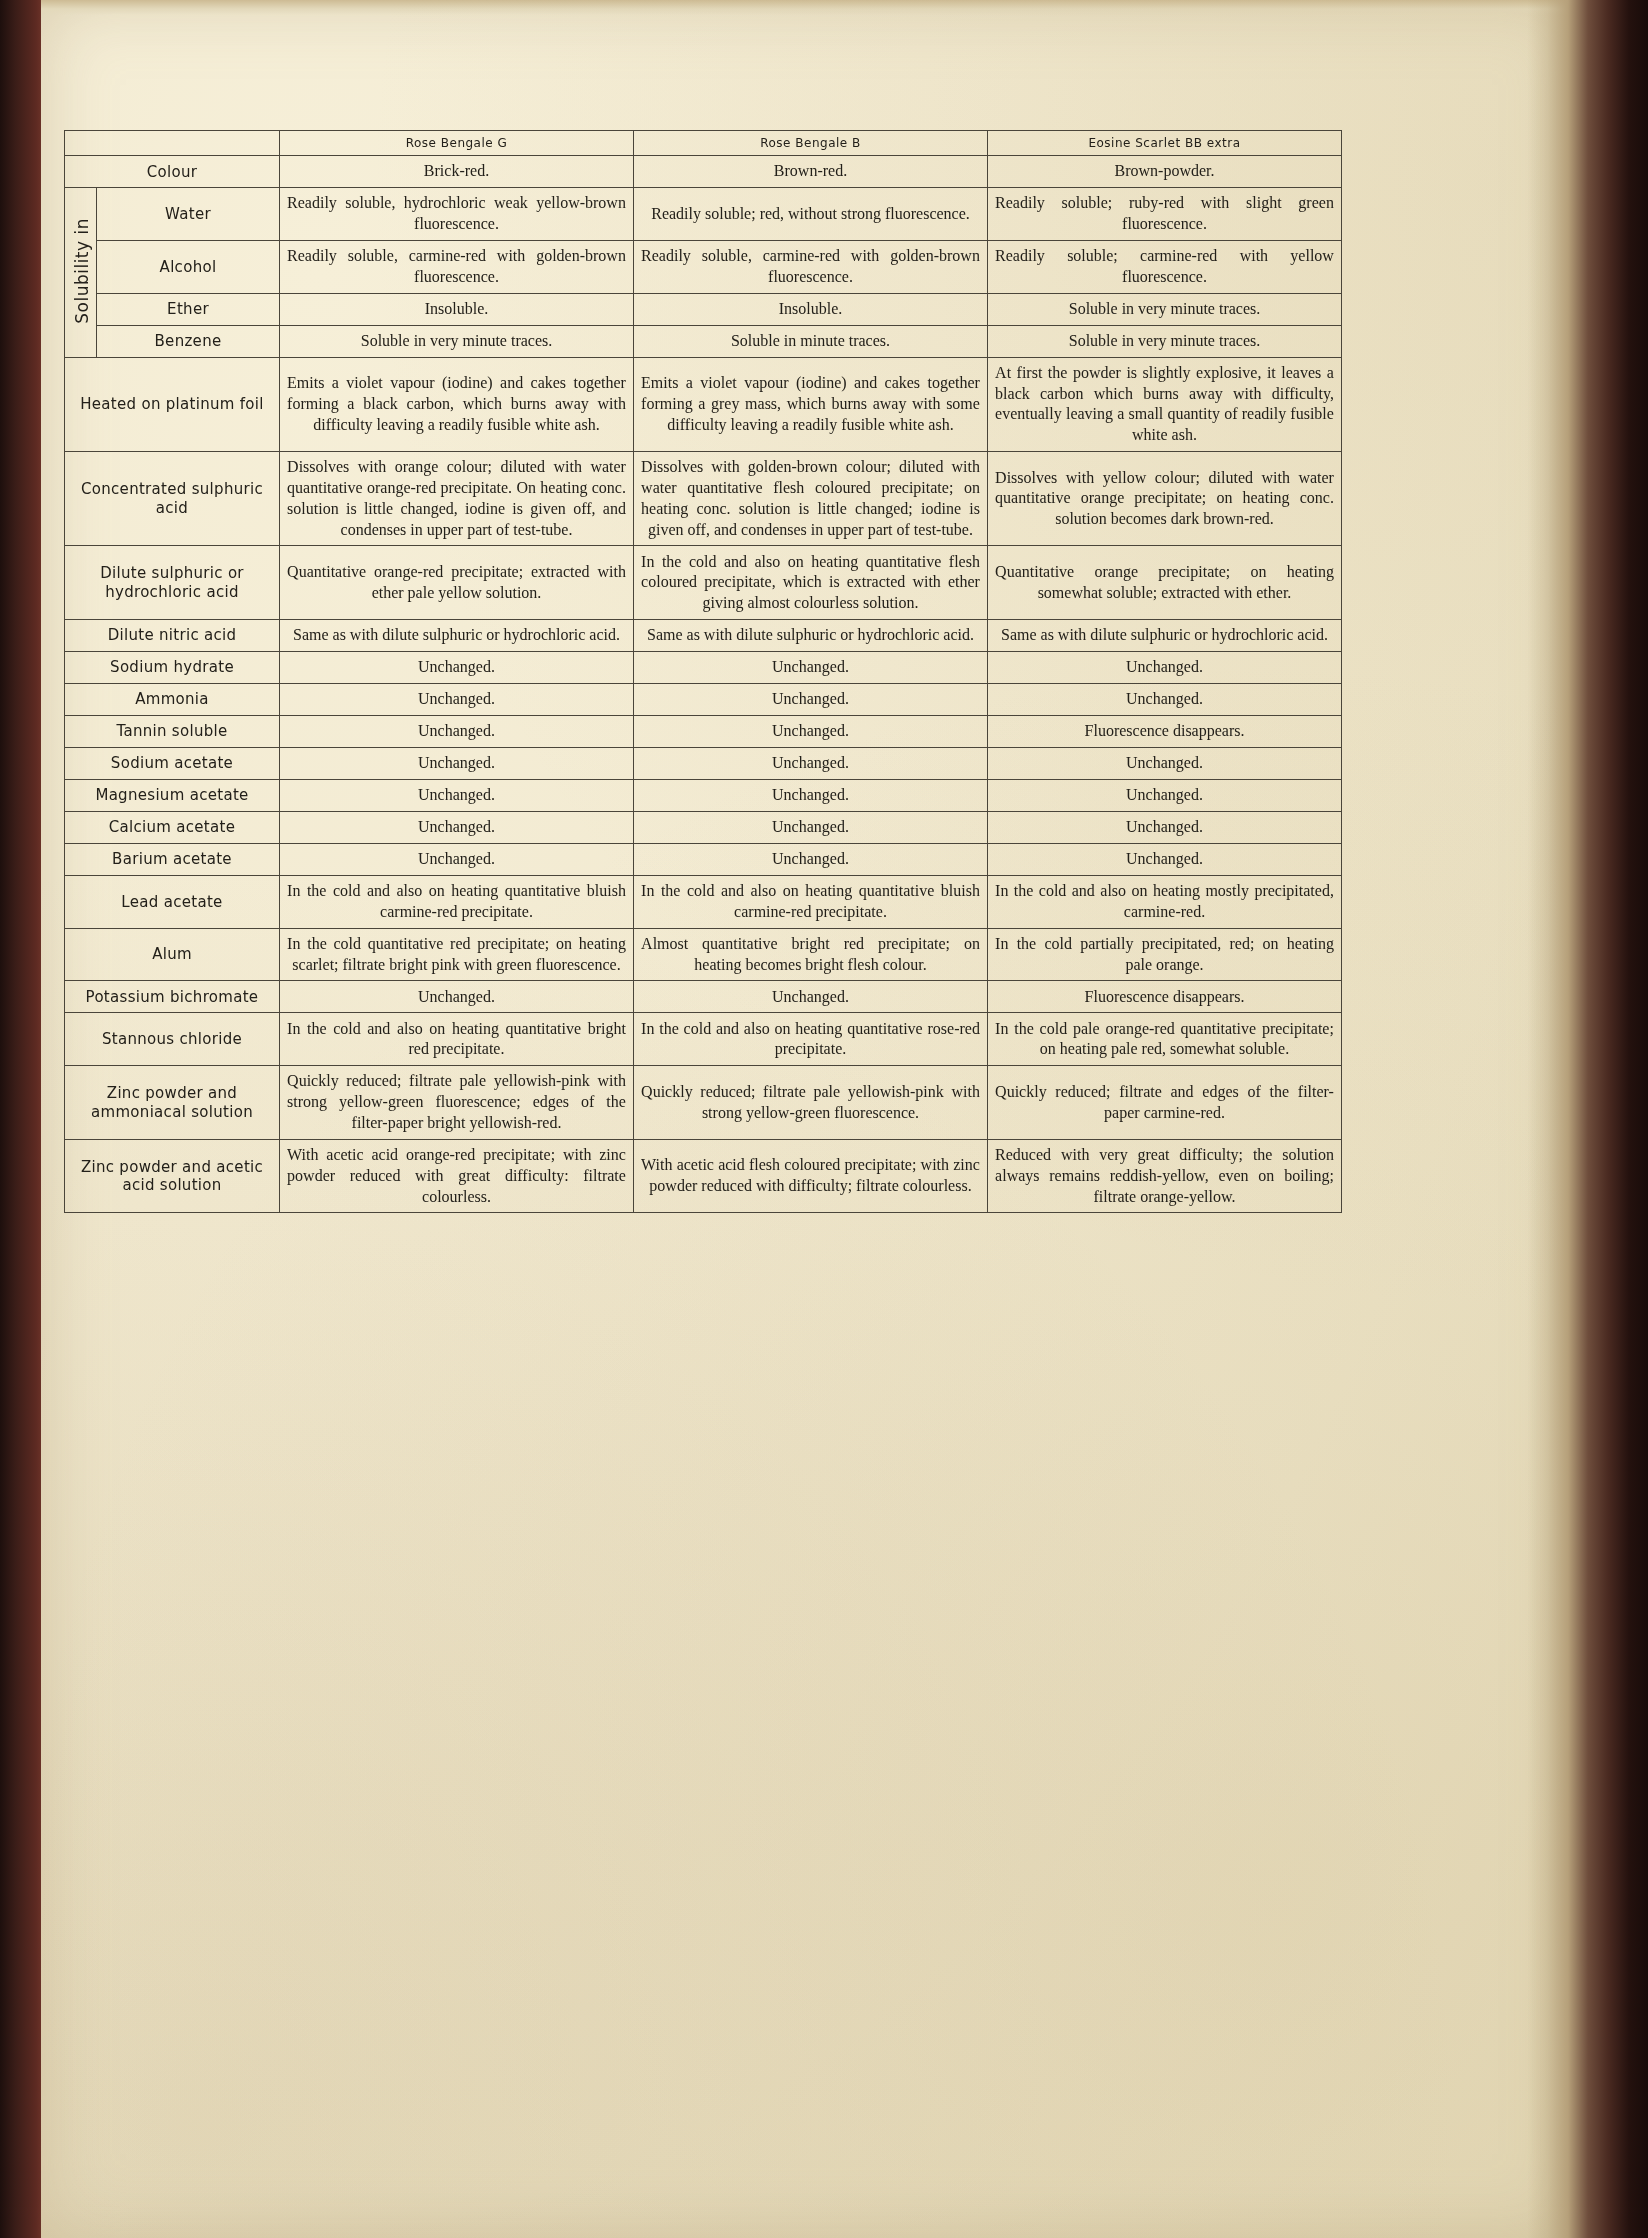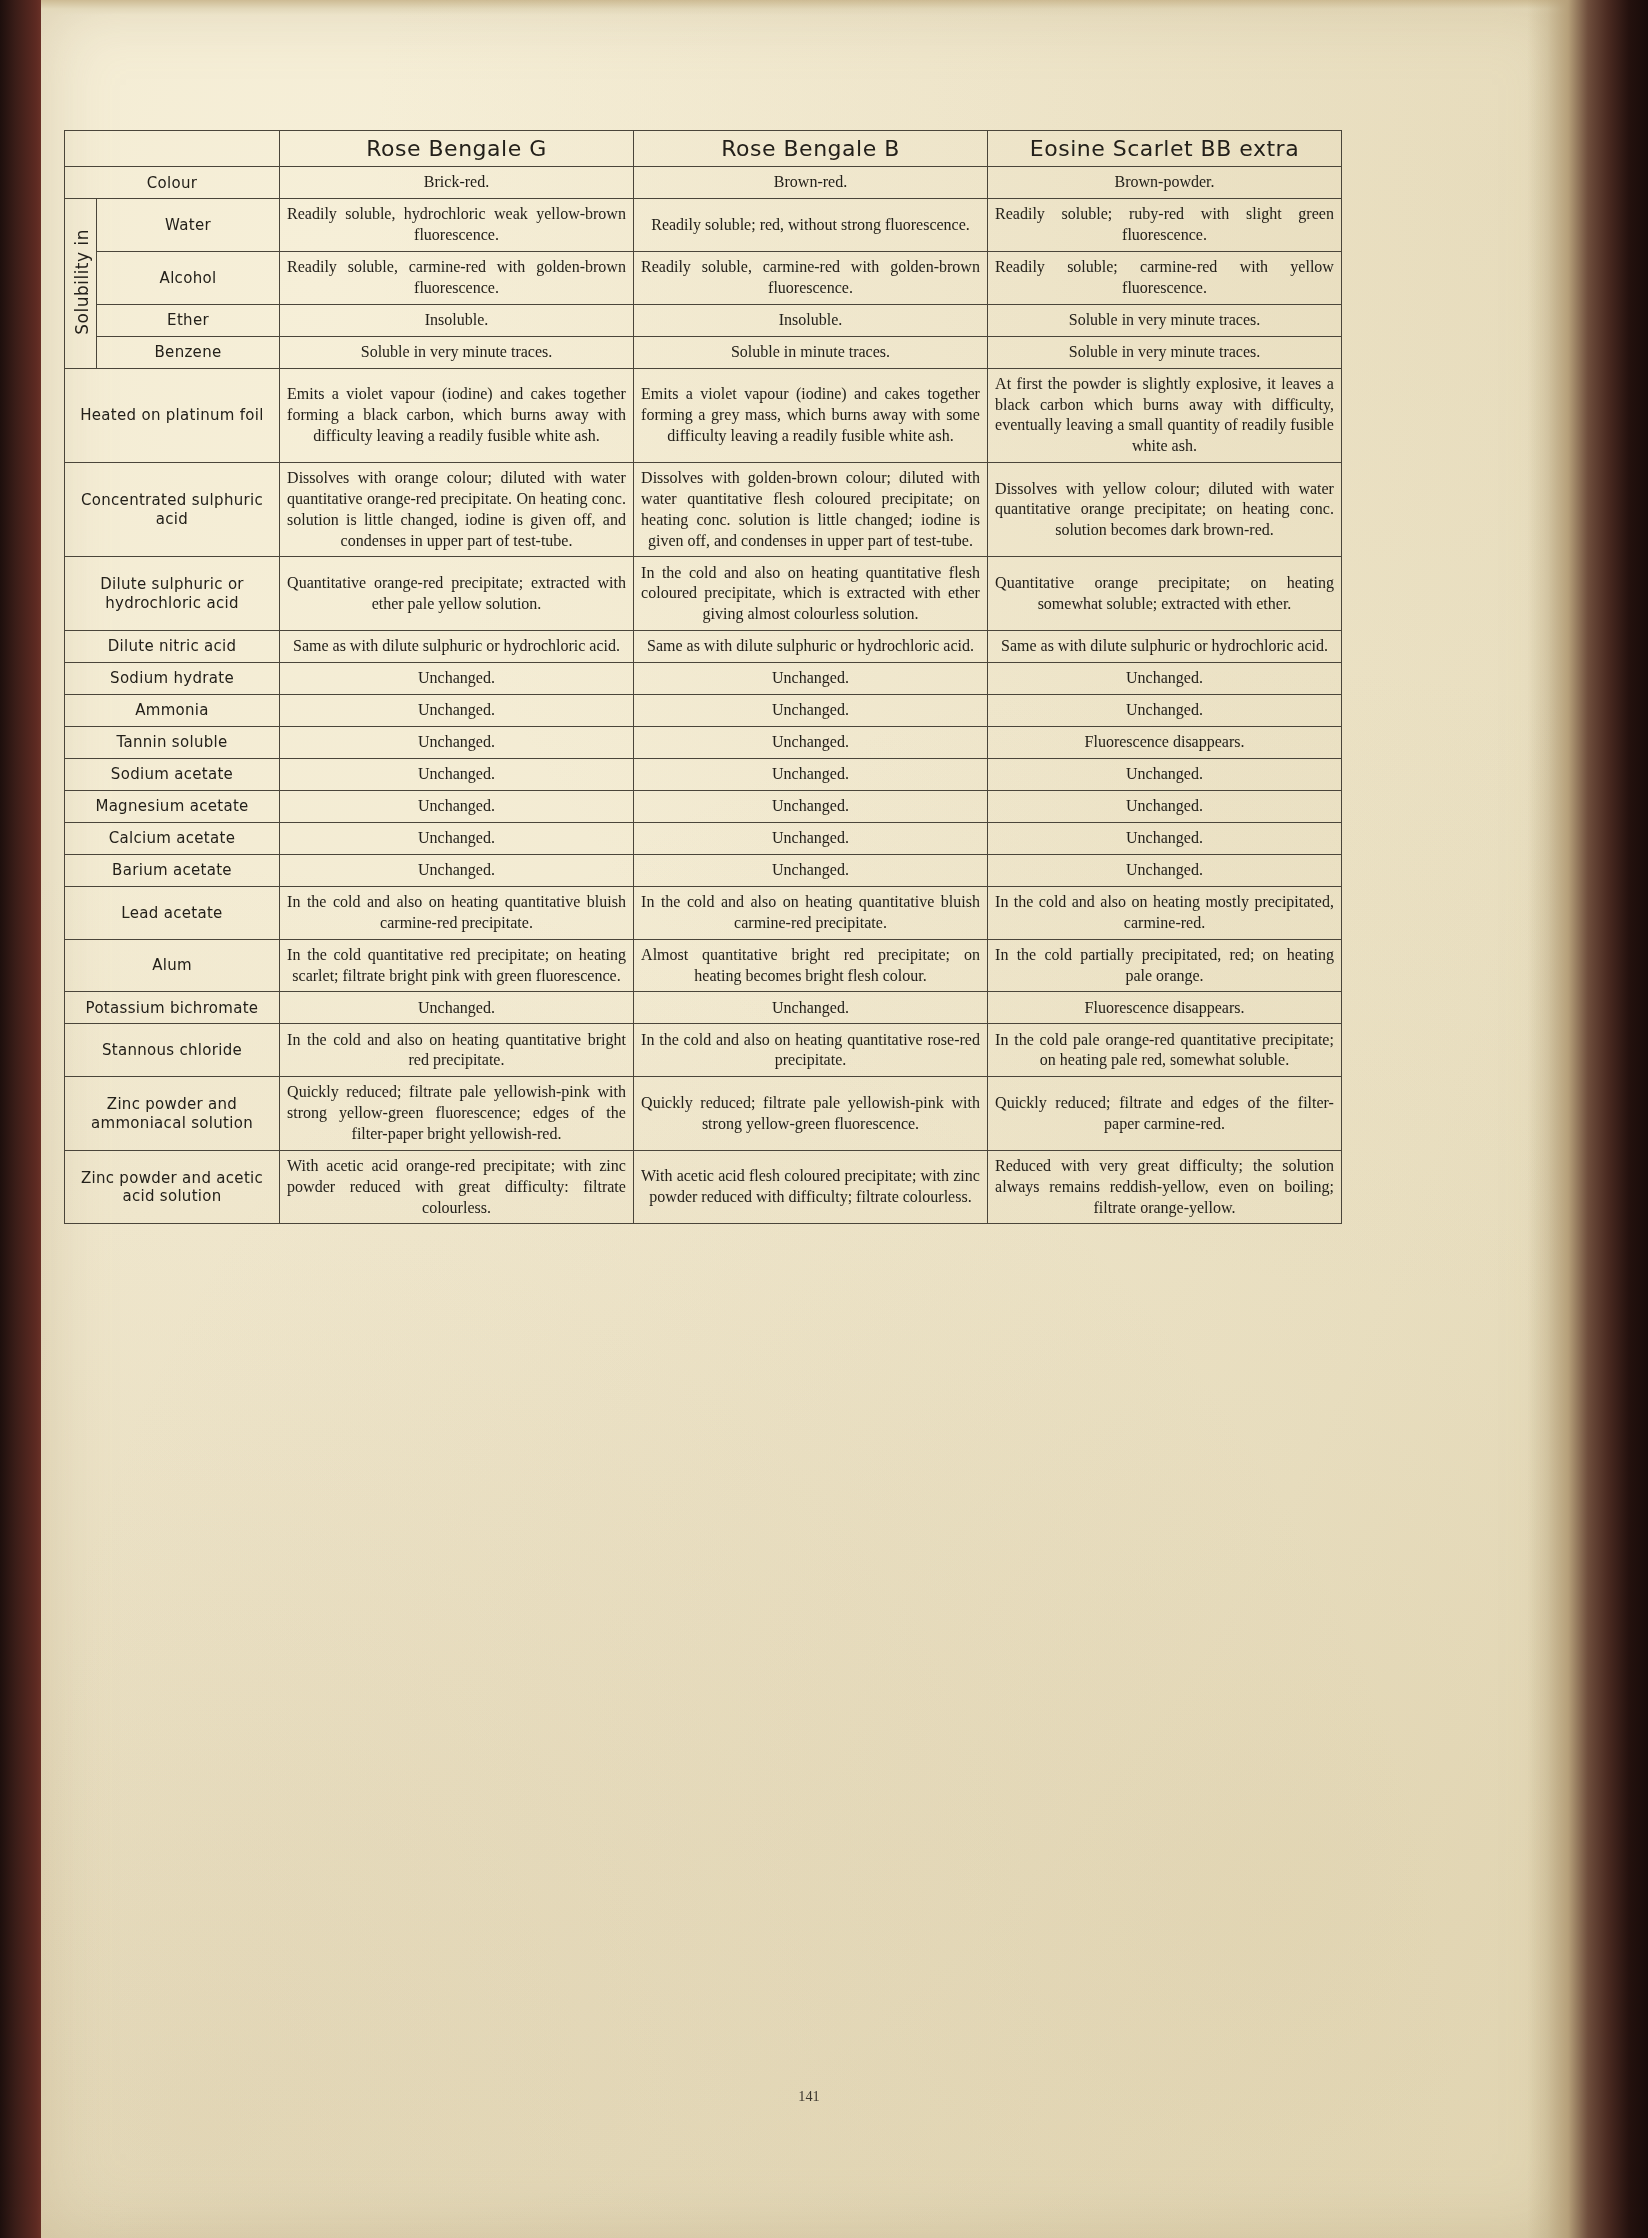--- a/index.html
+++ b/index.html
@@ -79,21 +79,21 @@
     background: transparent;
   }
   table.chem td, table.chem th {
     border: 1px solid #4a453a;
     vertical-align: middle;
     padding: 5.1px 7.1px;
     font-weight: normal;
   }
   .colhead {
     font-family: "DejaVu Sans", sans-serif;
-    font-size: 22px;
+    font-size: 12px;
     letter-spacing: 0.5px;
     text-align: center;
     padding-top: 13.2px;
     padding-bottom: 13.2px;
     font-weight: normal;
   }
   .rowlabel {
     font-family: "DejaVu Sans", sans-serif;
     font-size: 15px;
     text-align: center;
@@ -294,17 +294,16 @@
           <tr>
             <td class="rowlabel" colspan="2">Zinc powder and acetic acid solution</td>
             <td class="cell">With acetic acid orange-red precipitate; with zinc powder reduced with great difficulty: filtrate colourless.</td>
             <td class="cell">With acetic acid flesh coloured precipitate; with zinc powder reduced with difficulty; filtrate colourless.</td>
             <td class="cell">Reduced with very great difficulty; the solution always remains reddish-yellow, even on boiling; filtrate orange-yellow.</td>
           </tr>
         </tbody>
     </table>
   </div>
 
-  <div id="page-number">141</div>
 </div>
 
 <div id="page-shadow-right"></div>
 
 
 </body></html>

